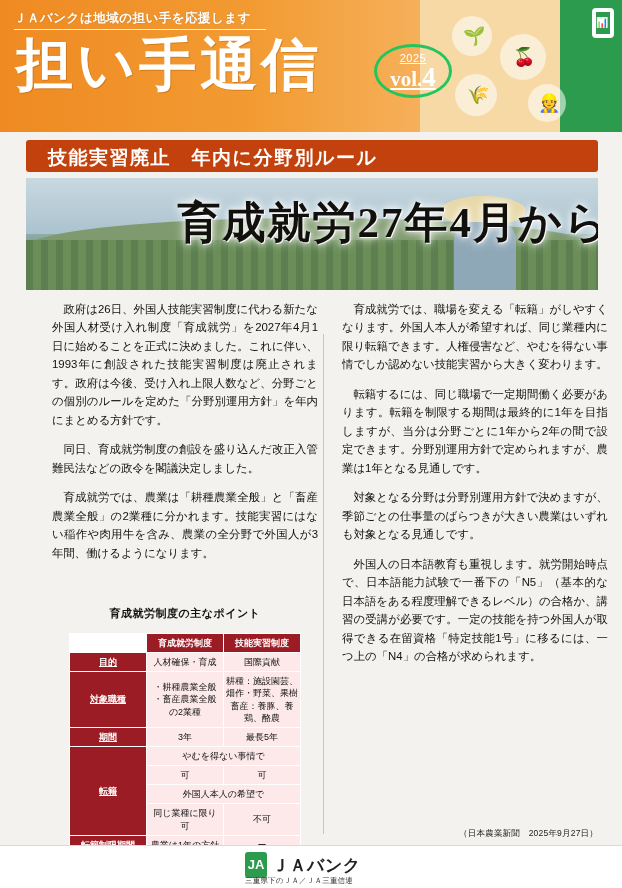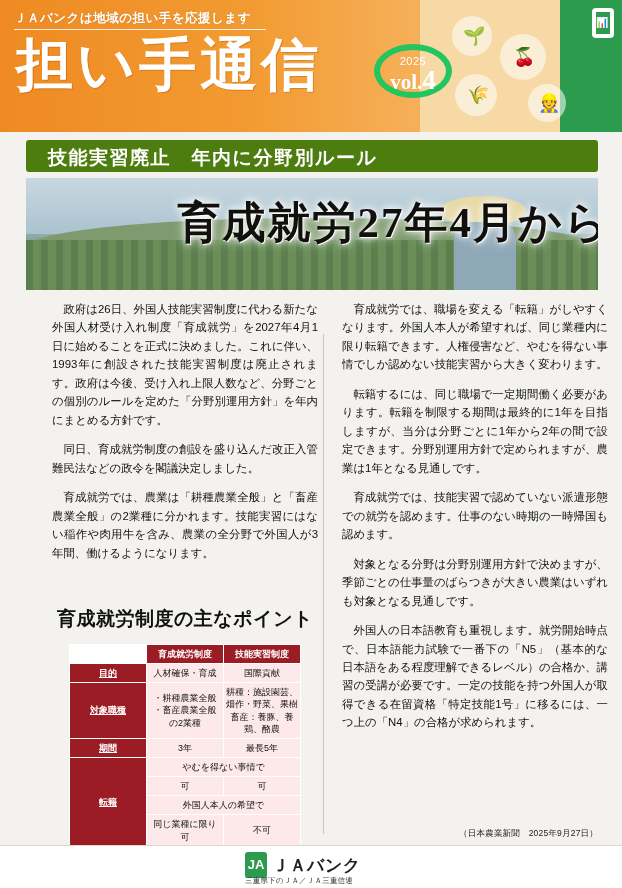--- a/index.html
+++ b/index.html
@@ -86,25 +86,26 @@
     font-weight: bold;
     font-size: 57px;
     letter-spacing: 4px;
     line-height: 1;
     text-shadow: 1px 1px 0 rgba(160,80,0,0.35);
   }
   .vol-badge {
     position: absolute;
     left: 374px; top: 44px;
     width: 78px; height: 54px;
-    border: 6px solid #22c55e;
+    border: 3px solid #22c55e;
     border-radius: 50%;
     color: #ffffff;
     text-align: center;
     box-sizing: border-box;
+    text-decoration: underline;
   }
   .vol-year {
     font-size: 11px;
     margin-top: 5px;
     letter-spacing: 0.5px;
   }
   .vol-no {
     font-size: 21px;
     font-weight: bold;
     line-height: 1.05;
@@ -129,21 +130,21 @@
     color: #fff;
     text-align: center;
     line-height: 22px;
   }
 
   
   .banner {
     position: absolute;
     left: 26px; top: 140px;
     width: 572px; height: 32px;
-    background: #4d7c0f;
+    background: #c2410c;
     border-radius: 3px;
   }
   .banner-text {
     position: absolute;
     left: 22px; top: 5px;
     color: #ffffff;
     font-size: 19px;
     font-weight: bold;
     letter-spacing: 1.5px;
     font-family: "Liberation Sans", sans-serif;
@@ -229,21 +230,21 @@
   }
 
   
   .table-block {
     position: absolute;
     left: 26px; top: 306px;
     width: 266px;
   }
   .table-title {
     text-align: center;
-    font-size: 19px;
+    font-size: 11px;
     font-weight: bold;
     color: #111;
     margin-bottom: 0;
     letter-spacing: 0.5px;
   }
   table.points {
     border-collapse: collapse;
     width: 232px;
     margin: 12px auto;
     font-size: 9px;
@@ -447,21 +448,20 @@
             <td class="cell">農業・漁業は可</td>
             <td class="cell">不可</td>
           </tr>
         </tbody>
       </table>
     </div>
 
     <div class="col col-right">
       <p>育成就労では、職場を変える「転籍」がしやすくなります。外国人本人が希望すれば、同じ業種内に限り転籍できます。人権侵害など、やむを得ない事情でしか認めない技能実習から大きく変わります。</p>
       <p>転籍するには、同じ職場で一定期間働く必要があります。転籍を制限する期間は最終的に1年を目指しますが、当分は分野ごとに1年から2年の間で設定できます。分野別運用方針で定められますが、農業は1年となる見通しです。</p>
-      <p>育成就労では、技能実習で認めていない派遣形態での就労を認めます。仕事のない時期の一時帰国も認めます。</p>
       <p>対象となる分野は分野別運用方針で決めますが、季節ごとの仕事量のばらつきが大きい農業はいずれも対象となる見通しです。</p>
       <p>外国人の日本語教育も重視します。就労開始時点で、日本語能力試験で一番下の「N5」（基本的な日本語をある程度理解できるレベル）の合格か、講習の受講が必要です。一定の技能を持つ外国人が取得できる在留資格「特定技能1号」に移るには、一つ上の「N4」の合格が求められます。</p>
     </div>
 
     <div class="src-note">（日本農業新聞　2025年9月27日）</div>
   </div>
 
   <div class="footer">
     <div class="logo-wrap">
       <div class="logo-mark">JA</div>

